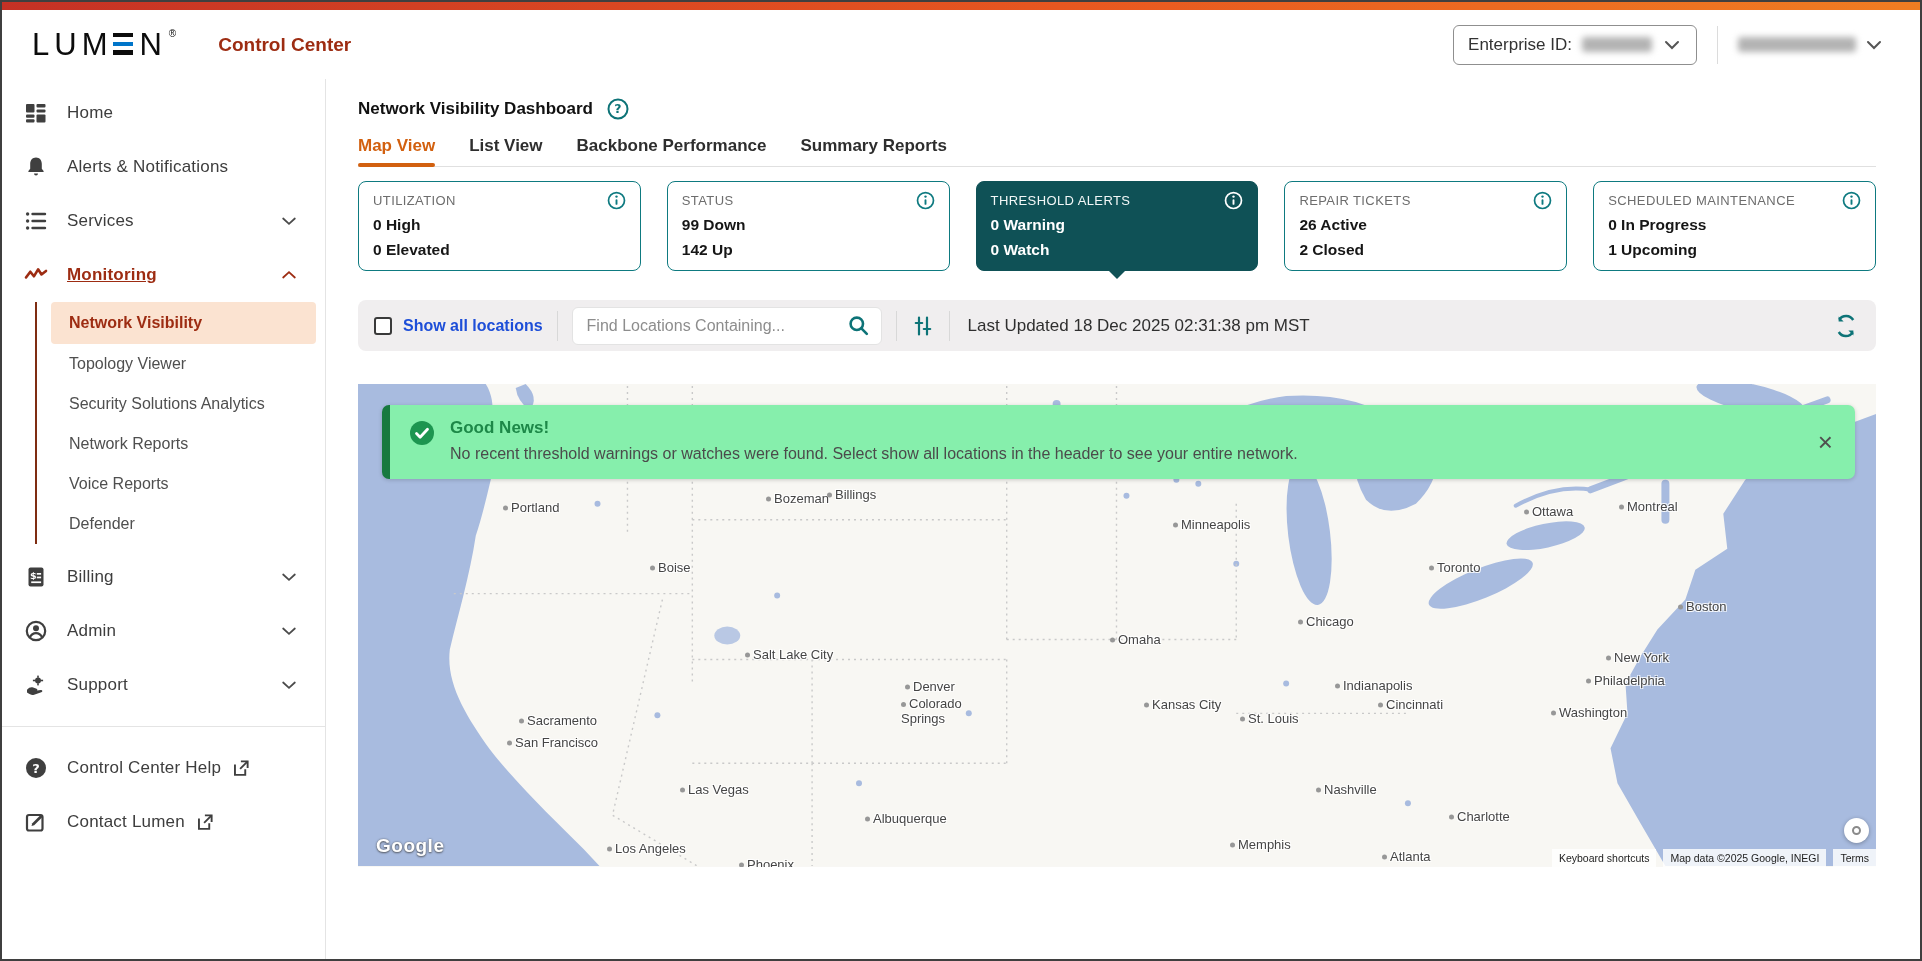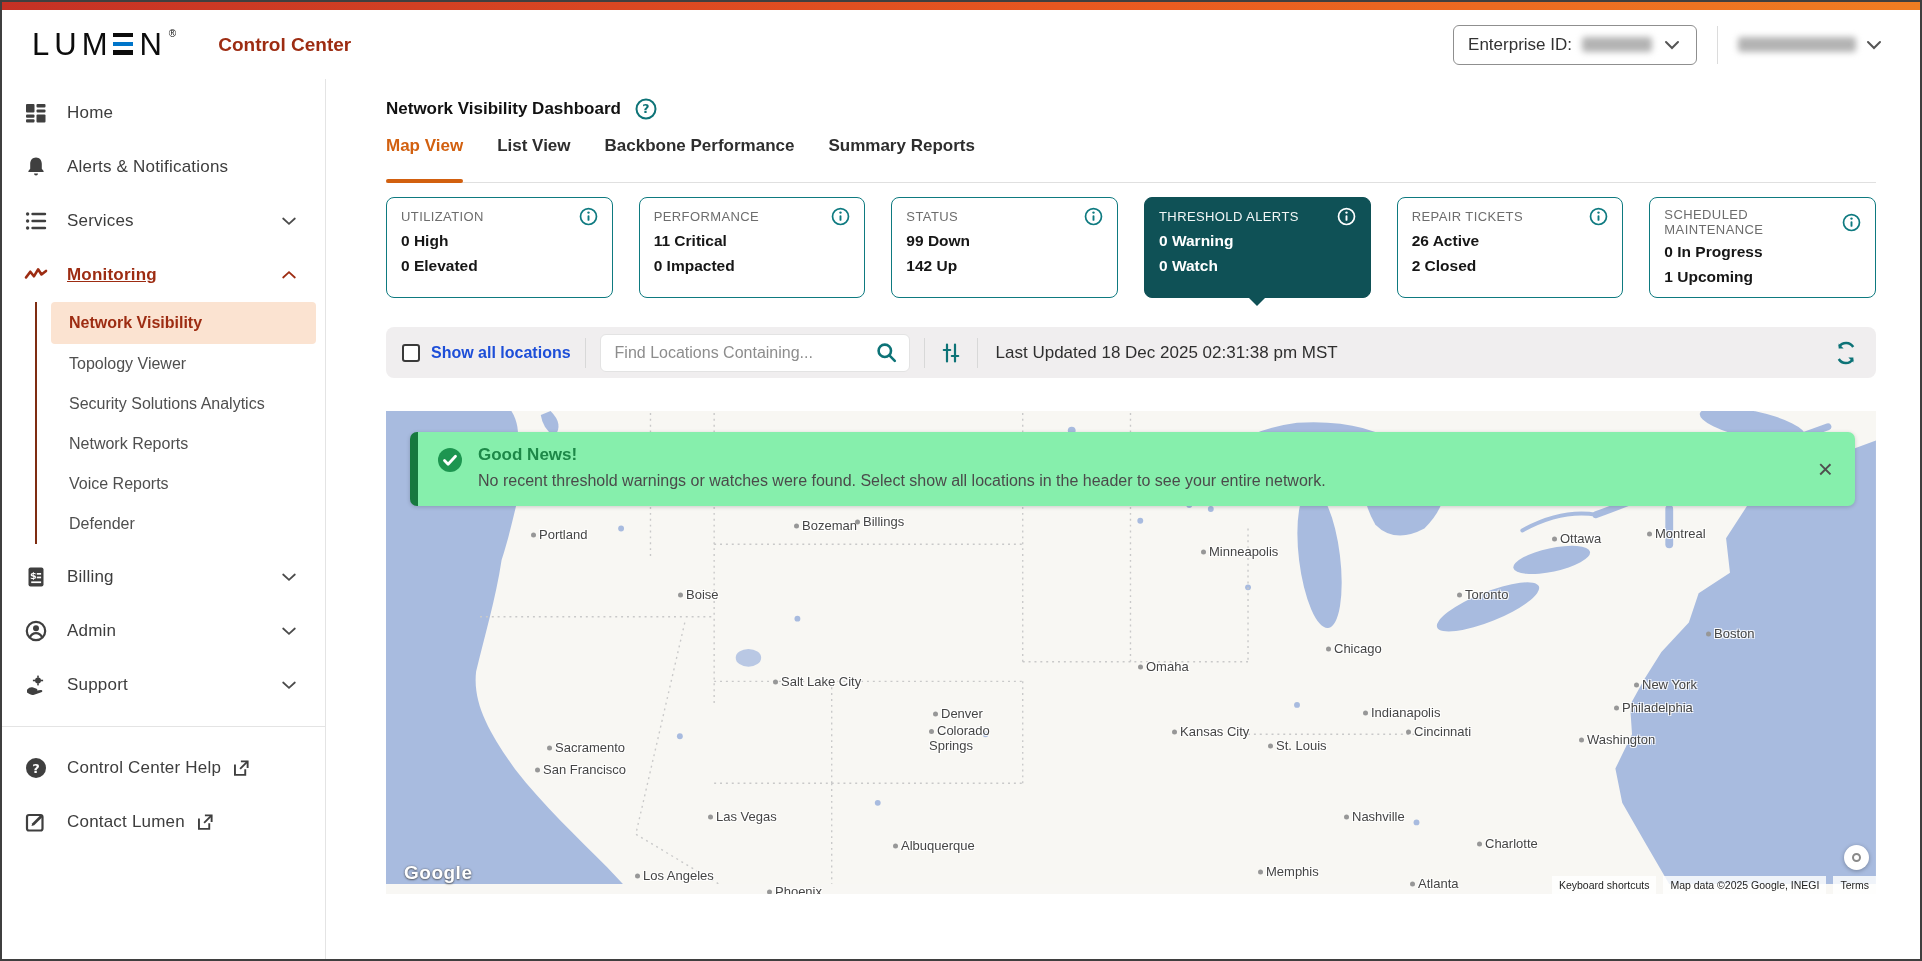--- a/index.html
+++ b/index.html
@@ -18,40 +18,40 @@
   .logo-e i.blue { background:#0075c9; }
   .logo-reg { font-size:10px; color:#0c0c0c; margin:-1px 0 0 2px; }
   .product { margin-left:42px; color:#9d2c12; font-weight:bold; font-size:19px; }
   .header-right { margin-left:auto; display:flex; align-items:center; margin-right:36px; }
   .ent-box { border:1px solid #8f8f8f; border-radius:6px; padding:9px 14px; display:flex; align-items:center; gap:10px; font-size:17px; color:#333; cursor:pointer; }
   .redacted { background:#b3b3b3; border-radius:3px; filter:blur(3px); height:15px; }
   .hdr-divider { width:1px; height:38px; background:#dcdcdc; margin:0 20px; }
   .user-menu { display:flex; align-items:center; gap:8px; cursor:pointer; }
 
   
-  .frame { display:flex; height:880px;gap:28px; }
+  .frame { display:flex; height:880px; }
   .sidebar { width:324px; border-right:1px solid #e4e4e4; padding-top:7px; flex:none; }
   .nav-item { height:54px; display:flex; align-items:center; padding:0 26px 0 22px; cursor:pointer; }
   .nav-icon { width:24px; height:24px; flex:none; }
   .nav-label { margin-left:19px; font-size:17px; color:#3d3d3d; letter-spacing:.2px; }
   .nav-item.active .nav-label { color:#9d2c12; font-weight:bold;text-decoration:underline; }
   .nav-chevron { margin-left:auto; width:20px; height:20px; }
   .submenu { margin:0 0 6px 33px; border-left:2px solid #7f2d12; }
   .sub-item { margin:0 9px 0 14px; padding:11px 0 11px 18px; font-size:16px; color:#4f4f4f; border-radius:4px; cursor:pointer; }
   .sub-item.active { background:#fbe3d1; color:#9d2c12; font-weight:bold; padding-top:12px; padding-bottom:12px; }
   .sidebar-divider { height:1px; background:#e4e4e4; margin:14px 0; }
   .ext-icon { width:19px; height:19px; margin-left:10px; }
 
   
   .main { flex:1; padding:0 44px 0 32px; }
   .title-row { margin-top:19px; display:flex; align-items:center; gap:14px; }
   .page-title { font-size:17px; font-weight:bold; color:#111; }
   .help-icon { width:22px; height:22px; cursor:pointer; }
   .tabs { margin-top:16px; display:flex; gap:34px; border-bottom:1px solid #e0e0e0; }
-  .tab { font-size:17px; font-weight:bold; color:#2e2e2e; padding-bottom:26px; position:relative; cursor:pointer; }
+  .tab { font-size:17px; font-weight:bold; color:#2e2e2e; padding-bottom:10px; position:relative; cursor:pointer; }
   .tab.active { color:#d2600f; }
   .tab.active::after { content:""; position:absolute; left:0; right:0; bottom:-1px; height:4px; background:#d2600f; border-radius:2px; }
 
   
   .cards { margin-top:14px; display:flex; gap:26px; }
   .card { flex:1; border:1px solid #0e7a80; border-radius:8px; padding:9px 14px 10px; position:relative; background:#fff; cursor:pointer; color:#0e7a80; }
   .card-top { display:flex; justify-content:space-between; align-items:center; }
   .card-label { font-size:13px; color:#6d6d6d; letter-spacing:.4px; }
   .card-line { font-size:15.5px; font-weight:bold; color:#161616; margin-top:5px; line-height:1.3; }
   .info-icon { width:19px; height:19px; flex:none; }
@@ -280,32 +280,20 @@
           <div class="card-top">
               <span class="card-label">UTILIZATION</span>
             <svg class="info-icon" viewBox="0 0 20 20">
                 <circle cx="10" cy="10" r="8.4" fill="none" stroke="currentColor" stroke-width="1.8"></circle>
                 <rect x="9" y="8.6" width="2" height="6" rx="1" fill="currentColor"></rect>
                 <circle cx="10" cy="5.9" r="1.25" fill="currentColor"></circle>
               </svg>
             </div>
           <div class="card-line">0 High</div>
           <div class="card-line">0 Elevated</div>
-        </div>
-        <div class="card">
-          <div class="card-top">
-              <span class="card-label">PERFORMANCE</span>
-            <svg class="info-icon" viewBox="0 0 20 20">
-                <circle cx="10" cy="10" r="8.4" fill="none" stroke="currentColor" stroke-width="1.8"></circle>
-                <rect x="9" y="8.6" width="2" height="6" rx="1" fill="currentColor"></rect>
-                <circle cx="10" cy="5.9" r="1.25" fill="currentColor"></circle>
-              </svg>
-            </div>
-          <div class="card-line">11 Critical</div>
-          <div class="card-line">0 Impacted</div>
         </div>
         <div class="card">
           <div class="card-top">
               <span class="card-label">STATUS</span>
             <svg class="info-icon" viewBox="0 0 20 20">
                 <circle cx="10" cy="10" r="8.4" fill="none" stroke="currentColor" stroke-width="1.8"></circle>
                 <rect x="9" y="8.6" width="2" height="6" rx="1" fill="currentColor"></rect>
                 <circle cx="10" cy="5.9" r="1.25" fill="currentColor"></circle>
               </svg>
             </div>

